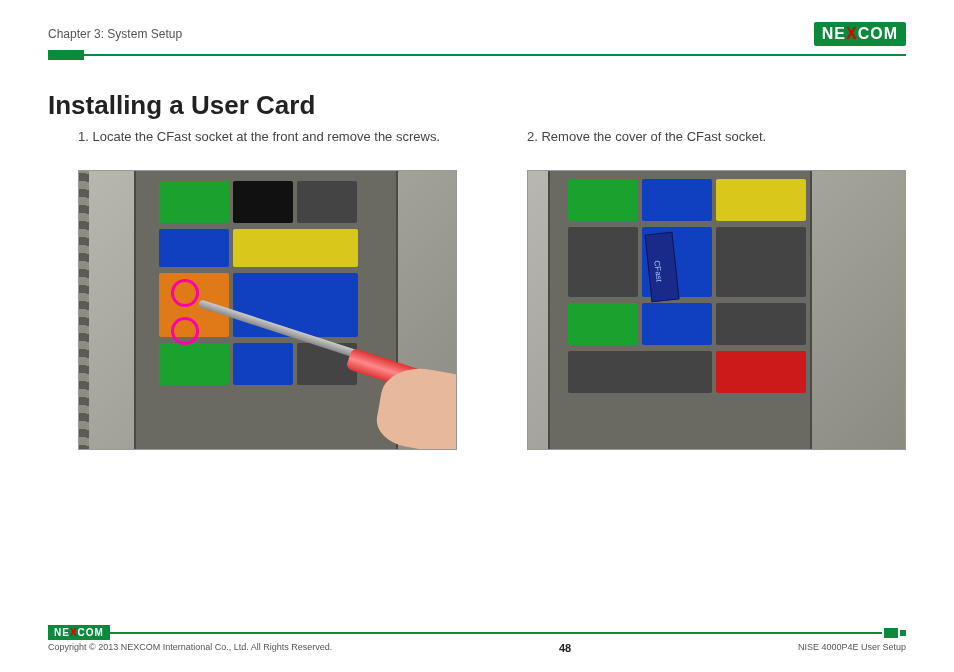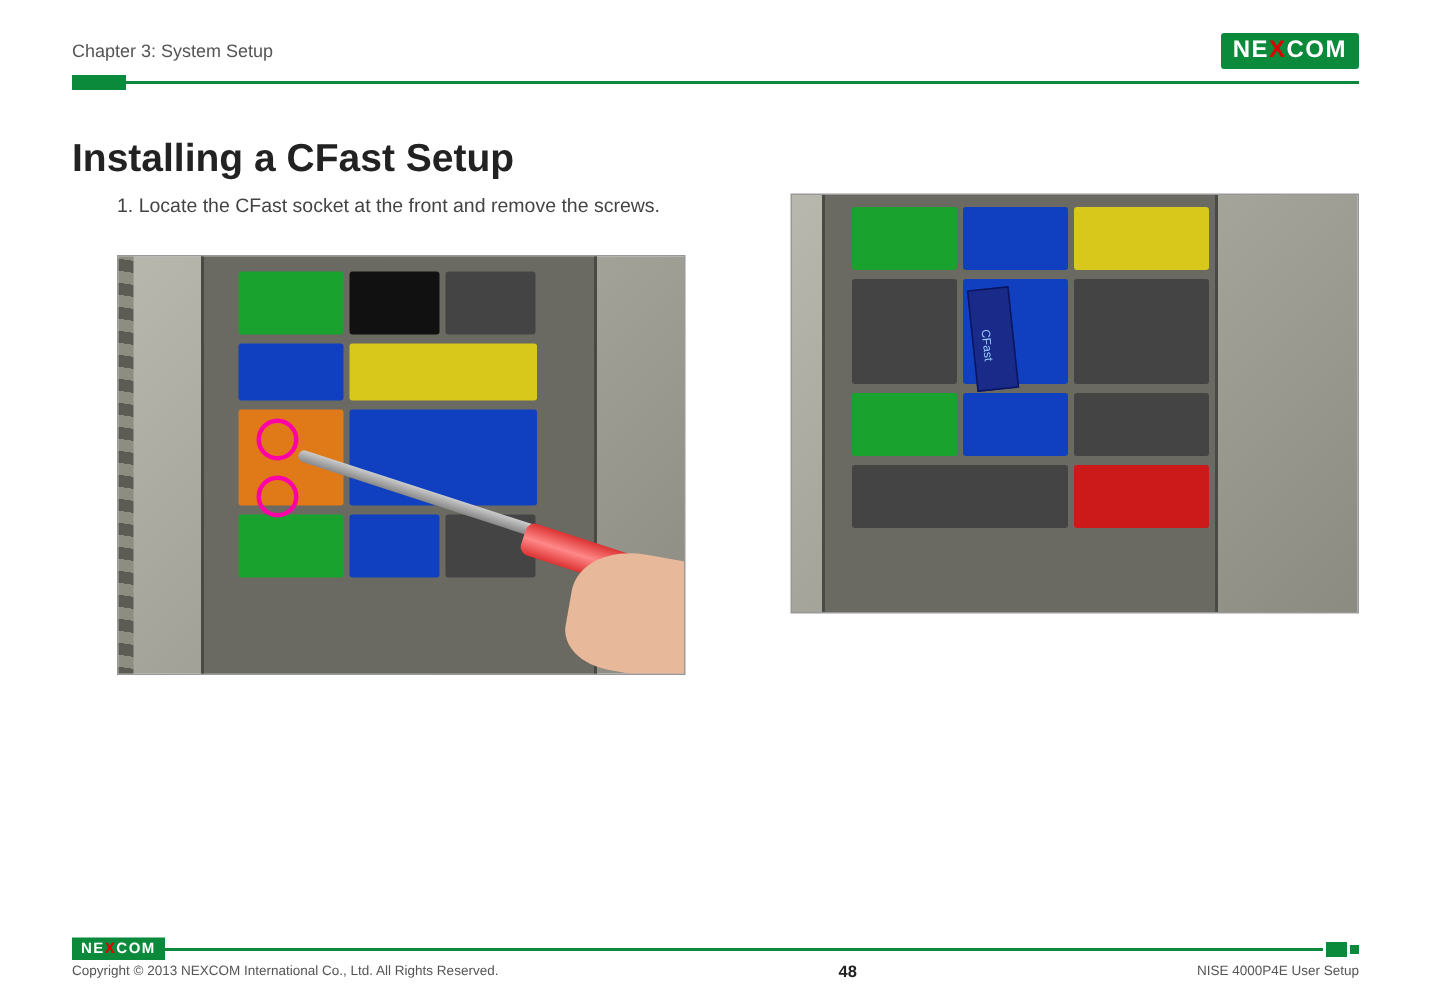--- a/index.html
+++ b/index.html
@@ -151,21 +151,21 @@
           <span>COM</span>
       </span>
     </div>
   </div>
 
   <div class="rule-row">
     <div class="rule-block"></div>
     <div class="rule-line"></div>
   </div>
 
-  <h1 class="title">Installing a CFast Setup</h1>
+  <h1 class="title">Installing a User Card</h1>
 
   <div class="columns">
     <div class="col">
       <div class="step">1. Locate the CFast socket at the front and remove the screws.</div>
       <div class="photo">
         <div class="fins"></div>
         <div class="chassis"></div>
         <div class="port p-green" style="left:80px; top:10px;  width:70px; height:42px;"></div>
         <div class="port p-black" style="left:154px;top:10px;  width:60px; height:42px;"></div>
         <div class="port p-dgrey" style="left:218px;top:10px;  width:60px; height:42px;"></div>
@@ -178,20 +178,21 @@
         <div class="port p-dgrey" style="left:218px;top:172px; width:60px; height:42px;"></div>
         <div class="screw-ring" style="left:92px; top:108px;"></div>
         <div class="screw-ring" style="left:92px; top:146px;"></div>
         <div class="driver-shaft" style="left:120px; top:128px;"></div>
         <div class="driver-handle" style="left:270px; top:176px;"></div>
         <div class="hand" style="left:300px; top:200px;"></div>
       </div>
     </div>
 
     <div class="col">
+      <div class="step">2. Remove the cover of the CFast socket.</div>
       <div class="photo">
         <div class="chassis" style="left:20px;"></div>
         <div class="port p-green" style="left:40px; top:8px;   width:70px; height:42px;"></div>
         <div class="port p-blue" style="left:114px;top:8px;   width:70px; height:42px;"></div>
         <div class="port p-yellow" style="left:188px;top:8px;   width:90px; height:42px;"></div>
         <div class="port p-dgrey" style="left:40px; top:56px;  width:70px; height:70px;"></div>
         <div class="port p-blue" style="left:114px;top:56px;  width:70px; height:70px;"></div>
         <div class="port p-dgrey" style="left:188px;top:56px;  width:90px; height:70px;"></div>
         <div class="port p-green" style="left:40px; top:132px; width:70px; height:42px;"></div>
         <div class="port p-blue" style="left:114px;top:132px; width:70px; height:42px;"></div>

